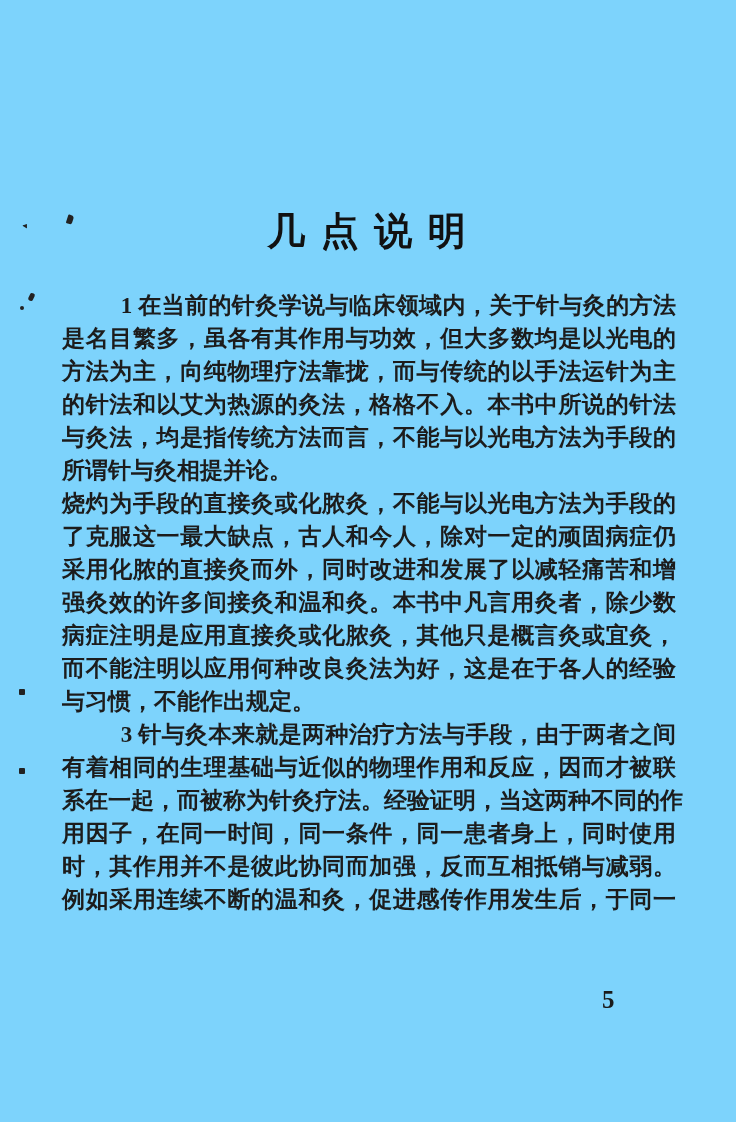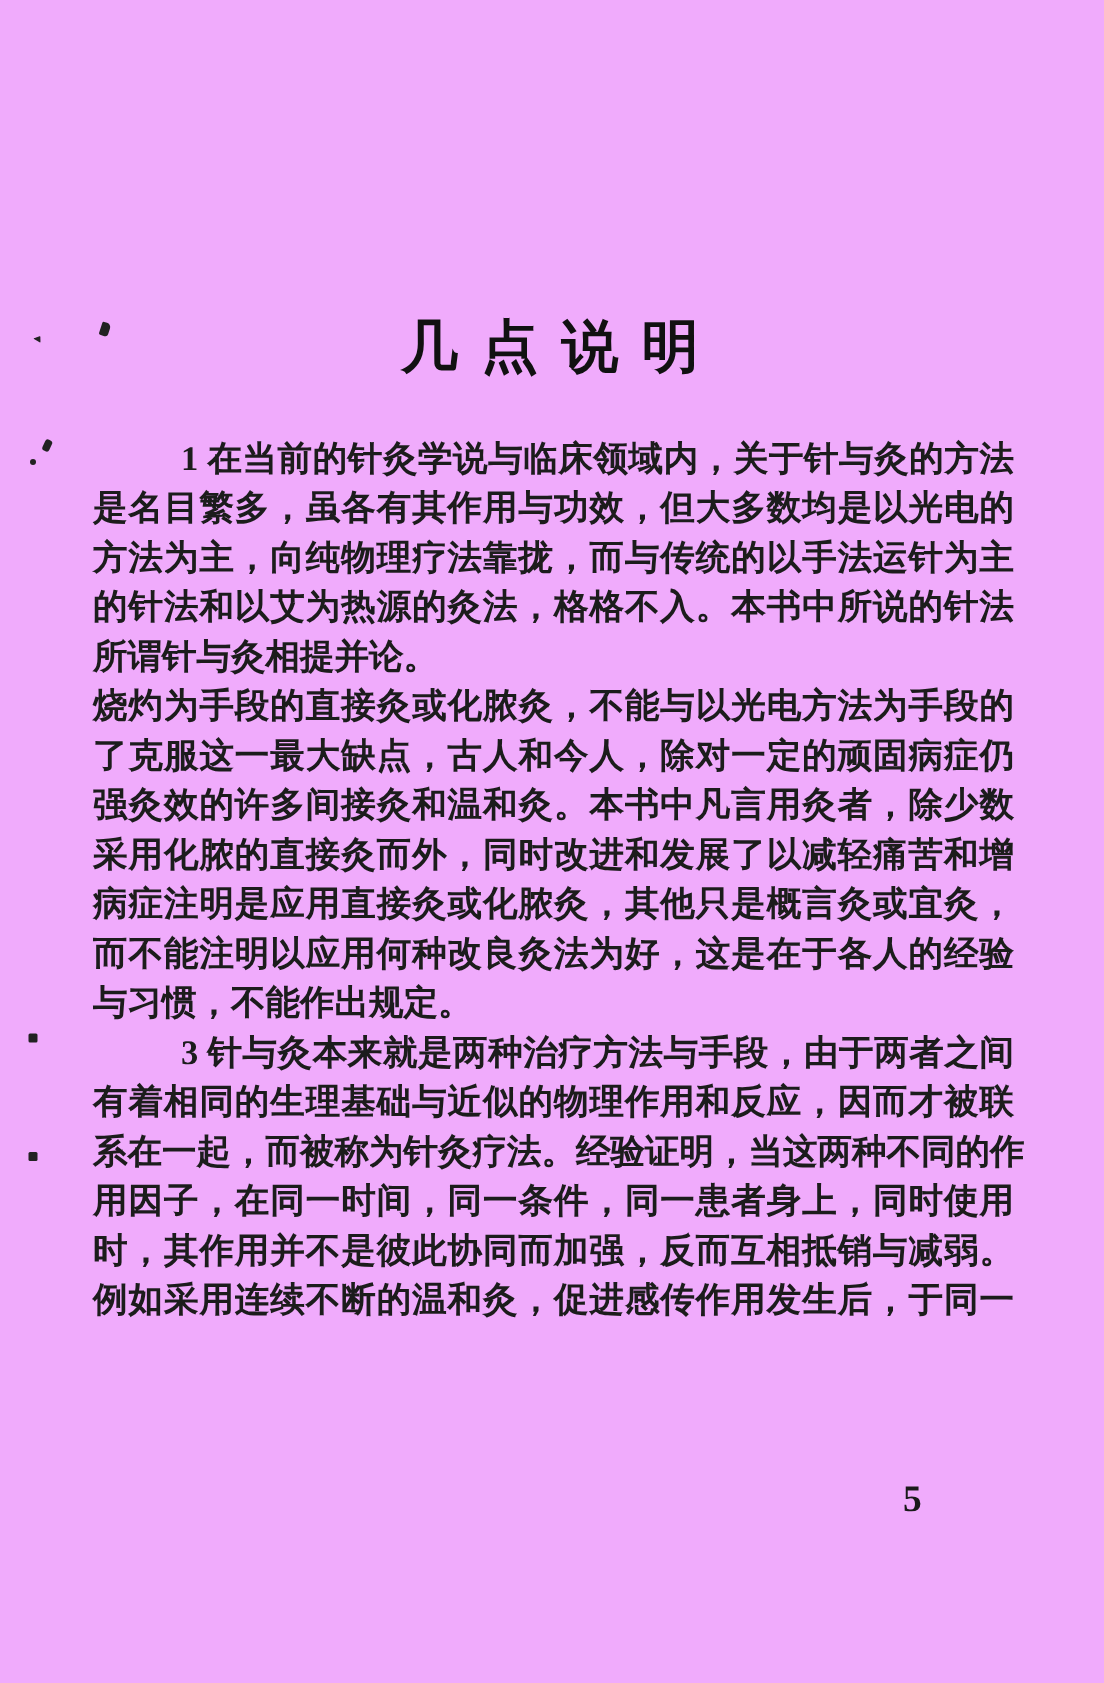--- a/index.html
+++ b/index.html
@@ -4,21 +4,21 @@
 <style>
   html, body {
     margin: 0;
     padding: 0;
     background: #ffffff;
   }
   .page {
     position: relative;
     width: 736px;
     height: 1122px;
-    background: #f0abfc;
+    background: #7dd3fc;
     overflow: hidden;
     font-family: "Liberation Serif", "DejaVu Serif", serif;
     color: #161616;
   }
   .title {
     position: absolute;
     top: 206px;
     left: 0;
     width: 736px;
     text-align: center;
@@ -89,27 +89,28 @@
   <span class="speck s6"></span>
 
   <div class="title">几 点 说 明</div>
 
   <div class="body-text">
       <div class="paragraph">
         <div class="line first">1 在当前的针灸学说与临床领域内，关于针与灸的方法</div>
         <div class="line">是名目繁多，虽各有其作用与功效，但大多数均是以光电的</div>
         <div class="line">方法为主，向纯物理疗法靠拢，而与传统的以手法运针为主</div>
         <div class="line">的针法和以艾为热源的灸法，格格不入。本书中所说的针法</div>
+        <div class="line">与灸法，均是指传统方法而言，不能与以光电方法为手段的</div>
         <div class="line short">所谓针与灸相提并论。</div>
       </div>
       <div class="paragraph">
         <div class="line">烧灼为手段的直接灸或化脓灸，不能与以光电方法为手段的</div>
         <div class="line">了克服这一最大缺点，古人和今人，除对一定的顽固病症仍</div>
+        <div class="line">采用化脓的直接灸而外，同时改进和发展了以减轻痛苦和增</div>
         <div class="line">强灸效的许多间接灸和温和灸。本书中凡言用灸者，除少数</div>
-        <div class="line">采用化脓的直接灸而外，同时改进和发展了以减轻痛苦和增</div>
         <div class="line">病症注明是应用直接灸或化脓灸，其他只是概言灸或宜灸，</div>
         <div class="line">而不能注明以应用何种改良灸法为好，这是在于各人的经验</div>
         <div class="line short">与习惯，不能作出规定。</div>
       </div>
       <div class="paragraph">
         <div class="line first">3 针与灸本来就是两种治疗方法与手段，由于两者之间</div>
         <div class="line">有着相同的生理基础与近似的物理作用和反应，因而才被联</div>
         <div class="line">系在一起，而被称为针灸疗法。经验证明，当这两种不同的作</div>
         <div class="line">用因子，在同一时间，同一条件，同一患者身上，同时使用</div>
         <div class="line">时，其作用并不是彼此协同而加强，反而互相抵销与减弱。</div>

